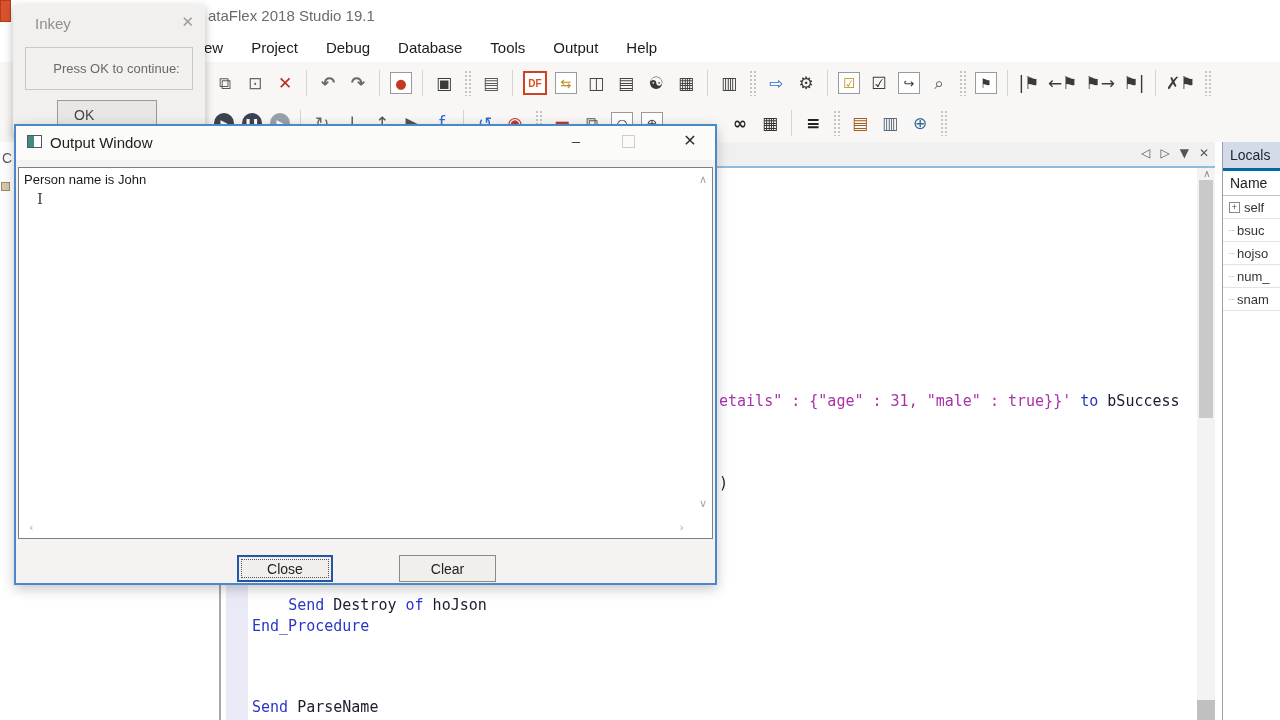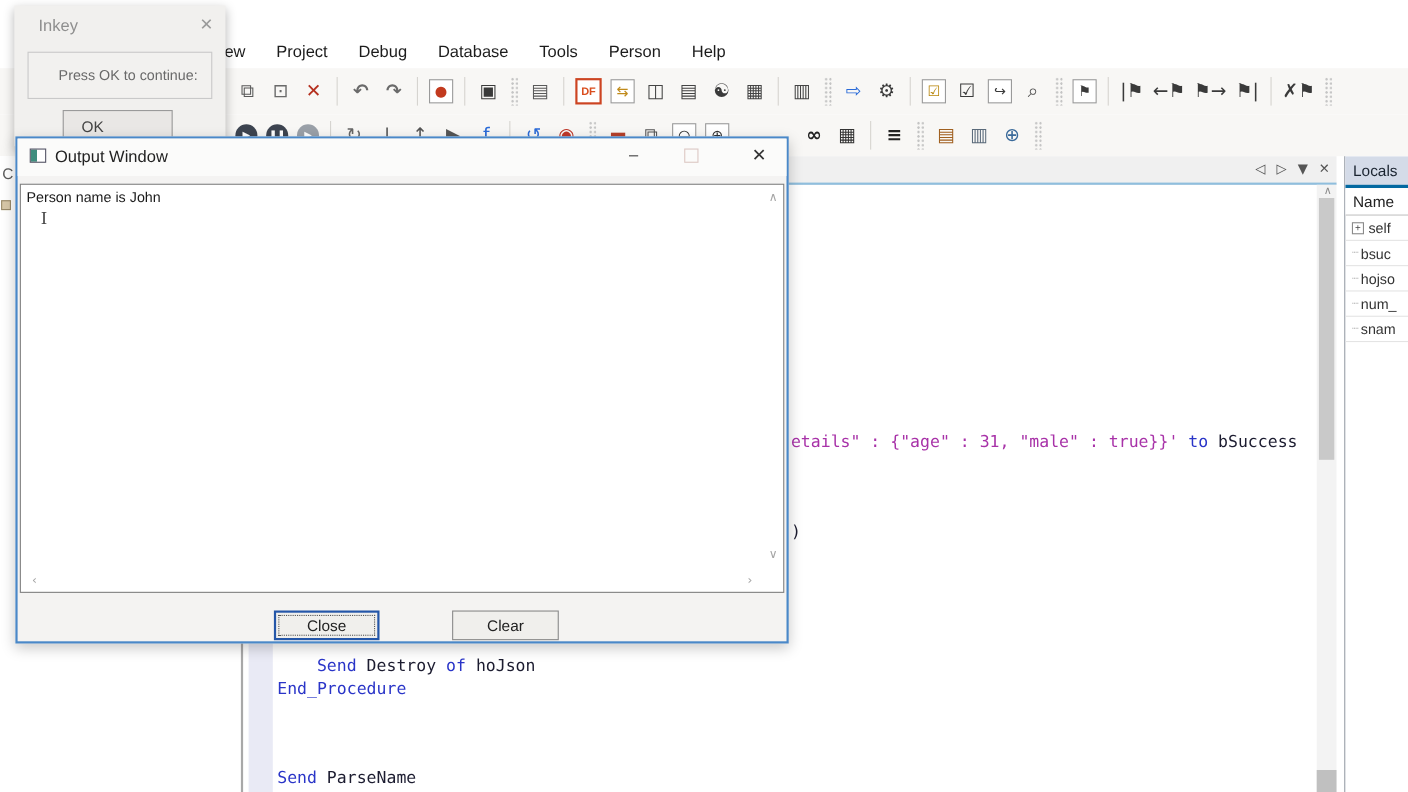--- a/index.html
+++ b/index.html
@@ -70,37 +70,41 @@
   .outwin-max{position:absolute;left:606px;top:9px;width:13px;height:13px;border:1px solid #dcc8c4;box-sizing:border-box;cursor:default;}
   .outwin-x{position:absolute;left:660px;top:5px;width:28px;height:22px;text-align:center;font-size:16px;color:#333;font-family:"DejaVu Sans",sans-serif;cursor:default;}
   .outwin-text{position:absolute;left:2px;top:41px;width:695px;height:372px;background:#ffffff;border:1px solid #7f7f7f;box-sizing:border-box;font-size:13px;color:#1a1a1a;}
   .outwin-content{position:absolute;left:5px;top:4px;white-space:pre;}
   .ibeam{position:absolute;left:18px;top:22px;font-family:"DejaVu Serif",serif;font-size:15px;color:#444;}
   .sc{position:absolute;color:#a6a6a6;font-size:11px;font-family:"DejaVu Sans",sans-serif;}
   .sc-up{right:5px;top:5px;}
   .sc-down{right:5px;bottom:28px;}
   .sc-left{left:10px;bottom:4px;}
   .sc-right{right:28px;bottom:4px;}
-  .win-btn{position:absolute;height:27px;background:#f0efec;border:1px solid #8a8a8a;box-sizing:border-box;display:flex;align-items:center;justify-content:center;font-size:14px;color:#222;cursor:default;margin-left:12px;}
+  .win-btn{position:absolute;height:27px;background:#f0efec;border:1px solid #8a8a8a;box-sizing:border-box;display:flex;align-items:center;justify-content:center;font-size:14px;color:#222;cursor:default;}
   .win-btn::first-letter{text-decoration:underline;}
   .btn-close{left:221px;top:429px;width:96px;border:2px solid #2456a8;outline:1px dotted #555;outline-offset:-5px;}
   .btn-clear{left:383px;top:429px;width:97px;}
 </style>
 </head>
 <body>
 
 <div class="screen">
 
+  <div class="abs titlebar">
+    <div class="abs df-sliver"></div>
+    <div class="abs app-title">ataFlex 2018 Studio 19.1</div>
+  </div>
   <div class="abs menubar" id="menubar">
       <div class="menu-item">ew</div>
       <div class="menu-item">Project</div>
       <div class="menu-item">Debug</div>
       <div class="menu-item">Database</div>
       <div class="menu-item">Tools</div>
-      <div class="menu-item">Person</div>
+      <div class="menu-item">Output</div>
       <div class="menu-item">Help</div>
     </div>
   <div class="abs toolbar" id="tb1">
       <span class="tb-icon" style="color: rgb(90, 90, 90);">⧉</span>
       <span class="tb-icon" style="color: rgb(106, 106, 106);">⊡</span>
       <span class="tb-icon bold" style="color: rgb(181, 48, 31);">✕</span>
       <div class="tb-sep"></div>
       <span class="tb-icon bold" style="color: rgb(106, 106, 106);">↶</span>
       <span class="tb-icon bold" style="color: rgb(106, 106, 106);">↷</span>
       <div class="tb-sep"></div>

